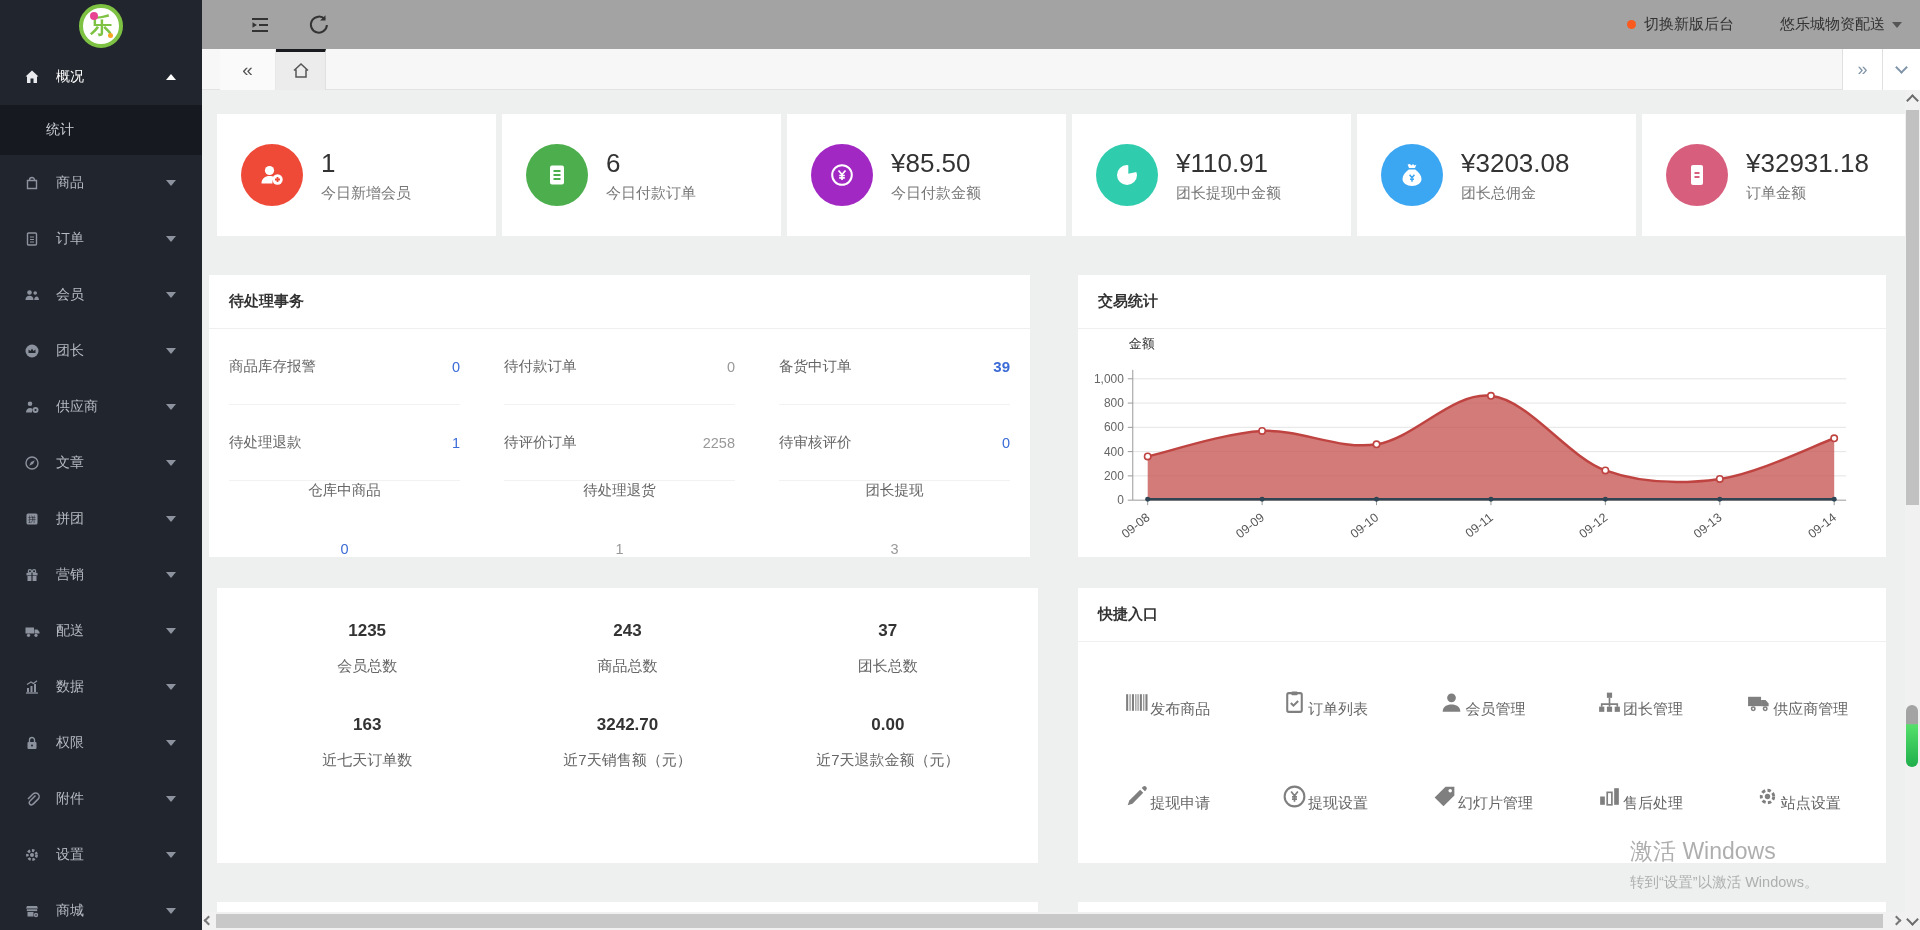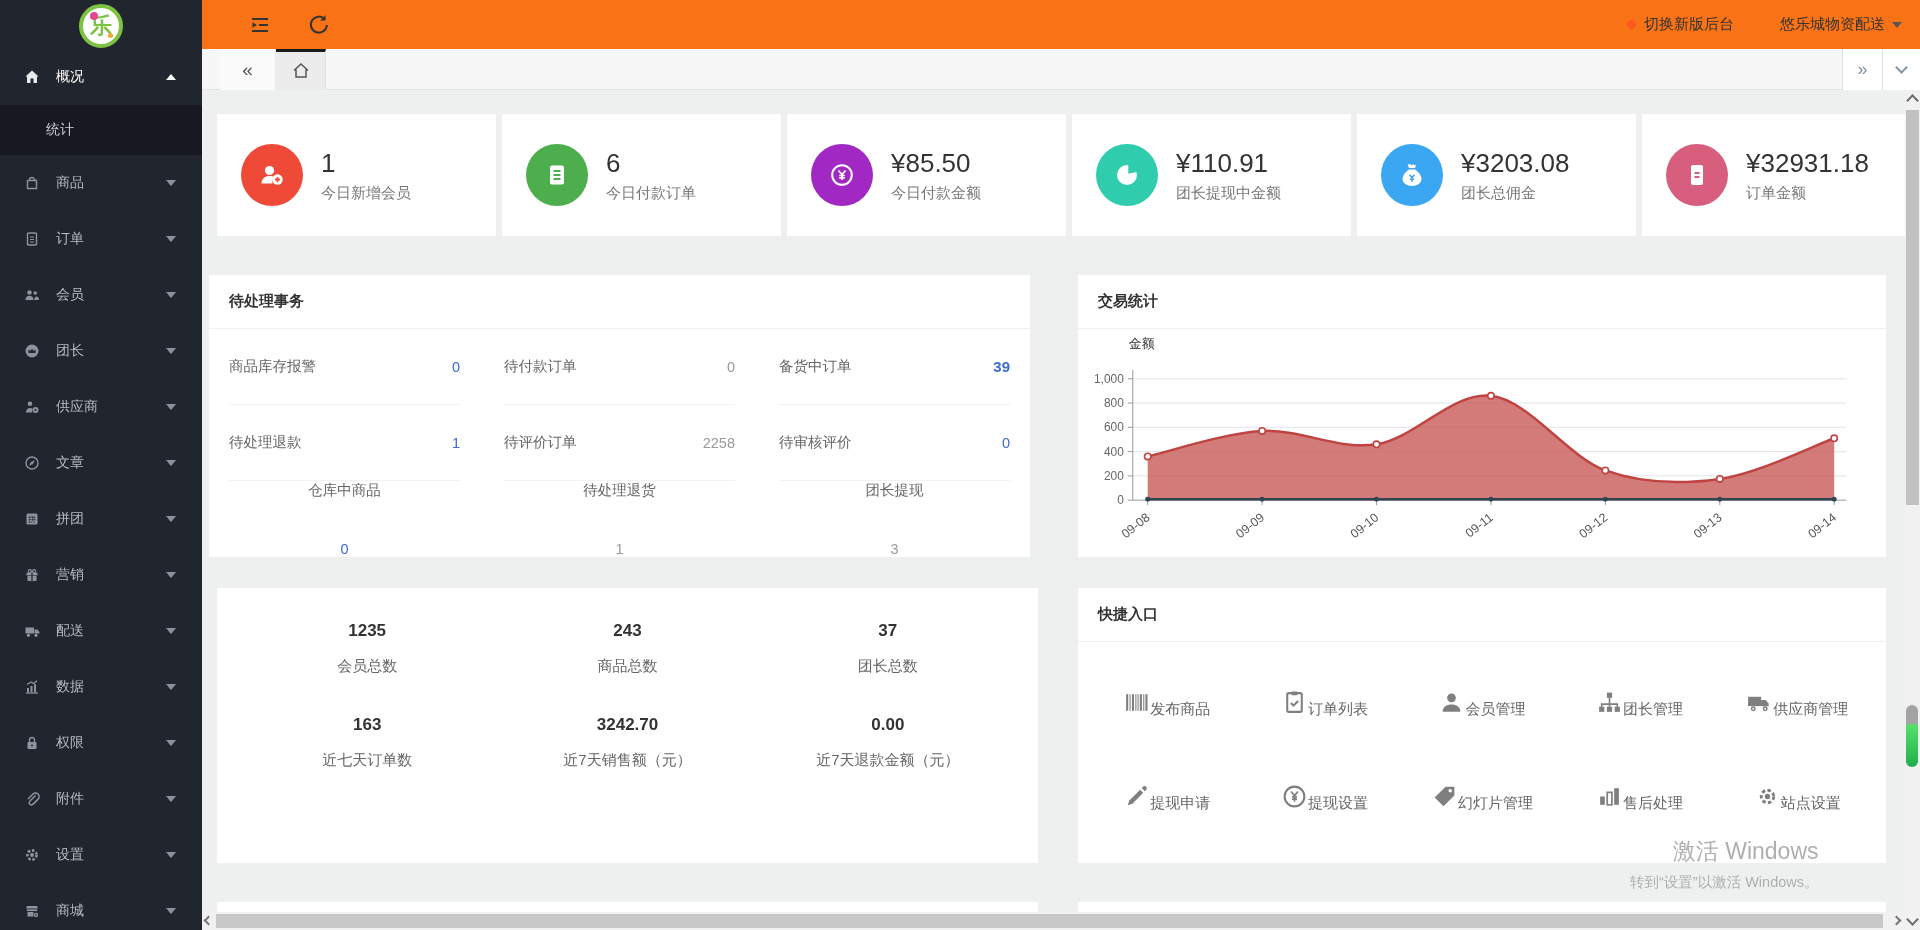--- a/index.html
+++ b/index.html
@@ -15,21 +15,21 @@
   .logo .lg-dot2{position:absolute;width:5px;height:5px;border-radius:50%;background:#f5a623;bottom:6px;right:6px;}
   .sb-item{height:56px;display:flex;align-items:center;padding-left:24px;position:relative;color:#b6bac2;font-size:14px;cursor:pointer;}
   .sb-item.active-parent{color:#ffffff;}
   .sb-icon{width:16px;height:16px;margin-right:16px;color:#8d939e;flex:0 0 16px;}
   .active-parent .sb-icon{color:#e8eaee;}
   .caret{position:absolute;right:26px;width:0;height:0;border-left:5px solid transparent;border-right:5px solid transparent;}
   .caret.down{border-top:6px solid #8d939e;}
   .caret.up{border-bottom:6px solid #ffffff;}
   .sb-sub{height:50px;background:#16191f;display:flex;align-items:center;padding-left:46px;color:#c9cdd5;font-size:14px;cursor:pointer;}
   
-  .topbar{position:absolute;left:202px;right:0;top:0;height:49px;background:#f97316;z-index:5;}
+  .topbar{position:absolute;left:202px;right:0;top:0;height:49px;background:#a3a3a3;z-index:5;}
   .tb-icon{position:absolute;top:13px;width:24px;height:24px;cursor:pointer;color:#333;}
   .tb-right{position:absolute;right:18px;top:0;height:49px;display:flex;align-items:center;font-size:15px;color:#333;}
   .switch-dot{width:9px;height:9px;border-radius:50%;background:#fa5a1e;margin-right:8px;}
   .switch-link{cursor:pointer;}
   .account{margin-left:46px;cursor:pointer;display:flex;align-items:center;}
   .acc-caret{width:0;height:0;border-left:5px solid transparent;border-right:5px solid transparent;border-top:6px solid #555;margin-left:7px;}
   
   .tabbar{position:absolute;left:202px;right:0;top:49px;height:41px;background:#f7f7f8;border-bottom:1px solid #e3e3e3;z-index:5;}
   .tab-btn{position:absolute;top:0;height:41px;display:flex;align-items:center;justify-content:center;cursor:pointer;}
   .tab-left{left:18px;width:56px;font-size:19px;color:#555;background:#fafafa;border-right:1px solid #e8e8e8;}
@@ -67,21 +67,21 @@
   .vs-up{top:6px;border-left:2px solid #6b6b6b;border-top:2px solid #6b6b6b;transform:rotate(45deg);}
   .vs-down{bottom:6px;border-right:2px solid #6b6b6b;border-bottom:2px solid #6b6b6b;transform:rotate(45deg);}
   .vs-thumb{position:absolute;left:1px;top:20px;width:13px;height:395px;background:#c1c1c1;}
   .green-pill{position:absolute;right:2px;top:705px;width:12px;height:62px;border-radius:6px;z-index:8;
     background:linear-gradient(#a3a3a3 0 30%,#55e06b 32%,#1fae4b 100%);cursor:pointer;}
   .hscroll{position:absolute;left:202px;right:15px;bottom:0;height:18px;background:#f1f1f1;z-index:7;display:flex;align-items:center;}
   .hs-thumb{position:absolute;left:14px;right:22px;top:2px;height:14px;background:#c8c8c8;cursor:pointer;}
   .hs-larr{position:absolute;left:3px;top:5px;width:7px;height:7px;border-left:2px solid #777;border-bottom:2px solid #777;transform:rotate(45deg);}
   .hs-rarr{position:absolute;right:5px;top:5px;width:7px;height:7px;border-right:2px solid #777;border-top:2px solid #777;transform:rotate(45deg);}
   
-  .watermark{position:absolute;left:1630px;top:836px;z-index:9;pointer-events:none;text-align:right;}
+  .watermark{position:absolute;left:1630px;top:836px;z-index:9;pointer-events:none;}
   .wm1{font-size:23px;color:rgba(120,120,120,0.6);}
   .wm2{font-size:14.5px;color:rgba(120,120,120,0.55);margin-top:6px;}
   svg{display:block;}
 </style>
 </head>
 <body>
 
 <div class="sidebar">
   <div class="logo-wrap">
     <div class="logo">

